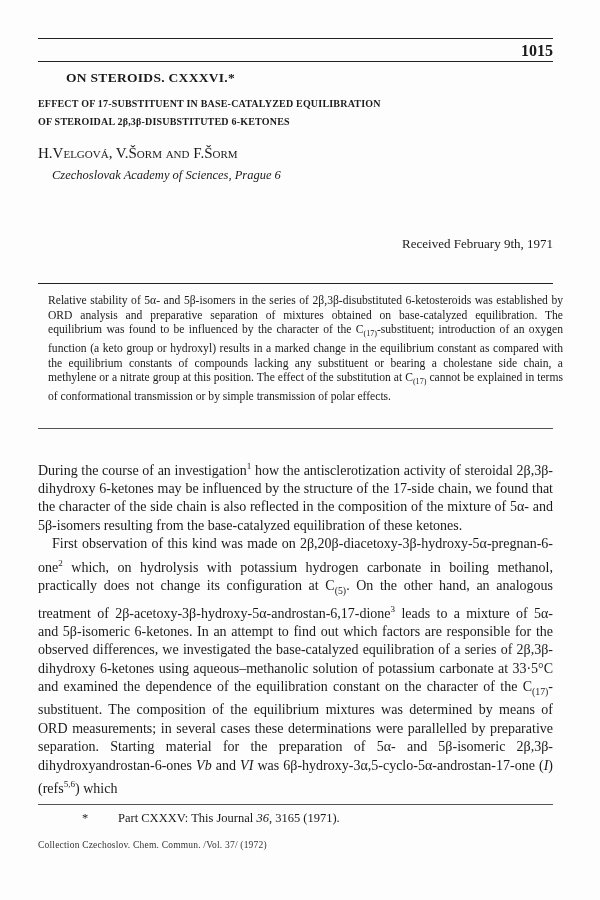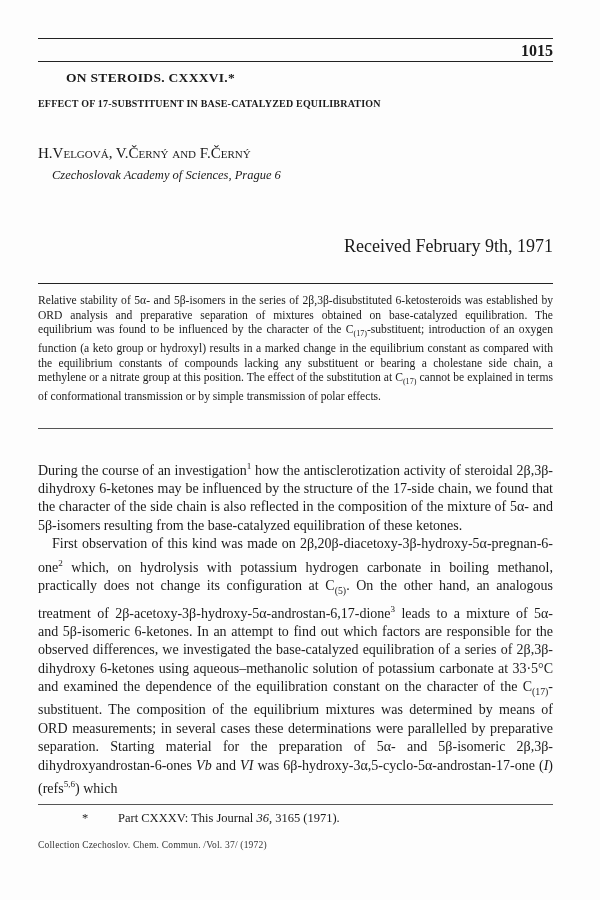--- a/index.html
+++ b/index.html
@@ -10,45 +10,46 @@
   }
   .page { position: absolute; left: 38px; width: 515px; top: 0; }
   .rule { position: absolute; left: 0; width: 515px; height: 0; border-top: 1.5px solid #222; }
   .rule.thin { border-top: 1px solid #555; }
   .abs { position: absolute; left: 0; width: 515px; }
   .pagenum { text-align: right; font-weight: bold; font-size: 16px; }
   .series { font-weight: bold; font-size: 13.5px; letter-spacing: 0.3px; }
   .title { font-weight: bold; font-size: 10px; line-height: 18px; letter-spacing: 0.2px; }
   .authors { font-size: 15px; font-variant: small-caps; }
   .affil { font-style: italic; font-size: 12.5px; line-height: 16px; padding-left: 14px; }
-  .received { text-align: right; font-size: 18px; }
-  .abstract { font-size: 11.6px; line-height: 14.6px; text-align: justify; text-align-last: left; }
+  .received { text-align: right; font-size: 13px; }
+  .abstract { font-size: 11.6px; line-height: 14.6px; text-align: justify; text-align-last: left; margin-left: 10px; }
   .body { font-size: 14px; line-height: 18.4px; text-align: justify; }
   .body p { margin: 0; }
   .body p.indent { text-indent: 14px; }
   .footnote { font-size: 12.5px; margin-left: 44px; }
   .footnote .mark { display: inline-block; width: 36px; }
   .journal { font-size: 9.5px; color: #333; letter-spacing: 0.2px; }
   sub { font-size: 0.7em; }
   sup { font-size: 0.65em; }
 </style>
 </head>
 <body>
 
 <div class="page">
   <div class="rule" style="top:38px;"></div>
   <div class="abs pagenum" style="top:42px;">1015</div>
   <div class="rule" style="top:61px;"></div>
 
   <div class="abs series" style="top:70px;margin-left:28px;">ON STEROIDS. CXXXVI.*</div>
   <div class="abs title" style="top:95px;">
     <div>EFFECT OF 17-SUBSTITUENT IN BASE-CATALYZED EQUILIBRATION</div>
+    <div>OF STEROIDAL 2β,3β-DISUBSTITUTED 6-KETONES</div>
   </div>
 
-  <div class="abs authors" style="top:145px;">H.Velgová, V.Černý and F.Černý</div>
+  <div class="abs authors" style="top:145px;">H.Velgová, V.Šorm and F.Šorm</div>
   <div class="abs affil" style="top:167px;">
     <div>Czechoslovak Academy of Sciences, Prague 6</div>
   </div>
 
   <div class="abs received" style="top:236px;">Received February 9th, 1971</div>
 
   <div class="rule" style="top:283px;"></div>
   <div class="abs abstract" style="top:294px;"><span>Relative stability of 5α- and 5β-isomers in the series of 2β,3β-disubstituted 6-ketosteroids was established by ORD analysis and preparative separation of mixtures obtained on base-catalyzed equilibration. The equilibrium was found to be influenced by the character of the C</span><sub>(17)</sub><span>-substituent; introduction of an oxygen function (a keto group or hydroxyl) results in a marked change in the equilibrium constant as compared with the equilibrium constants of compounds lacking any substituent or bearing a cholestane side chain, a methylene or a nitrate group at this position. The effect of the substitution at C</span><sub>(17)</sub><span> cannot be explained in terms of conformational transmission or by simple transmission of polar effects.</span></div>
   <div class="rule thin" style="top:428px;"></div>
 

